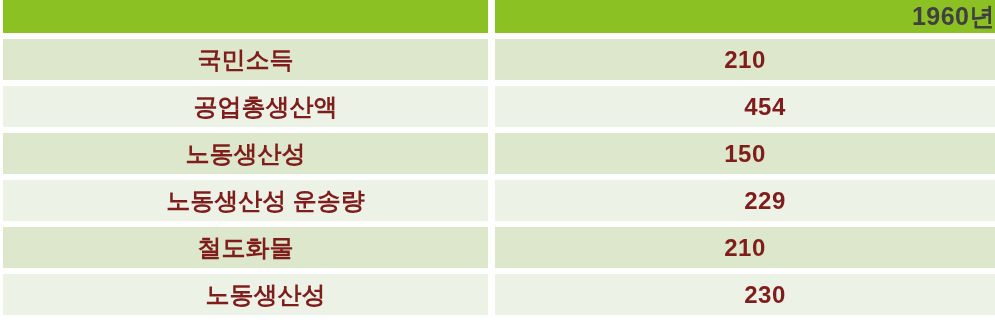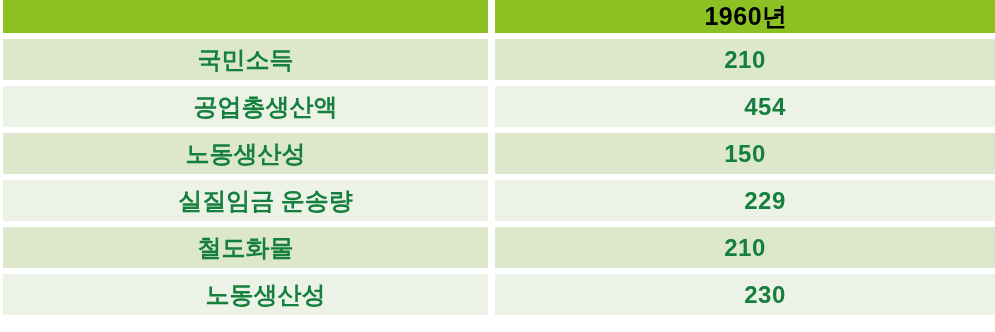--- a/index.html
+++ b/index.html
@@ -30,43 +30,43 @@
 
   .col-label { width: 492px; }
   .col-value { width: 500px; }
 
   
   .header-row th {
     height: 29px;
     padding: 0;
     vertical-align: middle;
     background-color: #8cc124;
-    color: #000000;
+    color: #404040;
     font-size: 25px;
     font-weight: bold;
     letter-spacing: 0.5px;
-    text-align: center;
+    text-align: right;
   }
 
   .header-row th.cell-label {
     
     border-right: 7px solid #ffffff;
   }
 
   .header-row th.cell-value {
     padding-left: 2px;
   }
 
   
   .table tbody td {
     height: 47px;
     padding: 0;
     vertical-align: middle;
     text-align: center;
-    color: #15803d;
+    color: #7f1d1d;
     font-size: 24px;
     font-weight: bold;
     border-top: 6px solid #ffffff;
   }
 
   .table tbody td.cell-label {
     border-right: 7px solid #ffffff;
     font-size: 24px;
   }
 
@@ -97,21 +97,21 @@
       </tr>
       <tr class="band-light">
         <td class="cell-label">공업총생산액</td>
         <td class="cell-value">454</td>
       </tr>
       <tr class="band-dark">
         <td class="cell-label">노동생산성</td>
         <td class="cell-value">150</td>
       </tr>
       <tr class="band-light">
-        <td class="cell-label">실질임금 운송량</td>
+        <td class="cell-label">노동생산성 운송량</td>
         <td class="cell-value">229</td>
       </tr>
       <tr class="band-dark">
         <td class="cell-label">철도화물</td>
         <td class="cell-value">210</td>
       </tr>
       <tr class="band-light">
         <td class="cell-label">노동생산성</td>
         <td class="cell-value">230</td>
       </tr>

